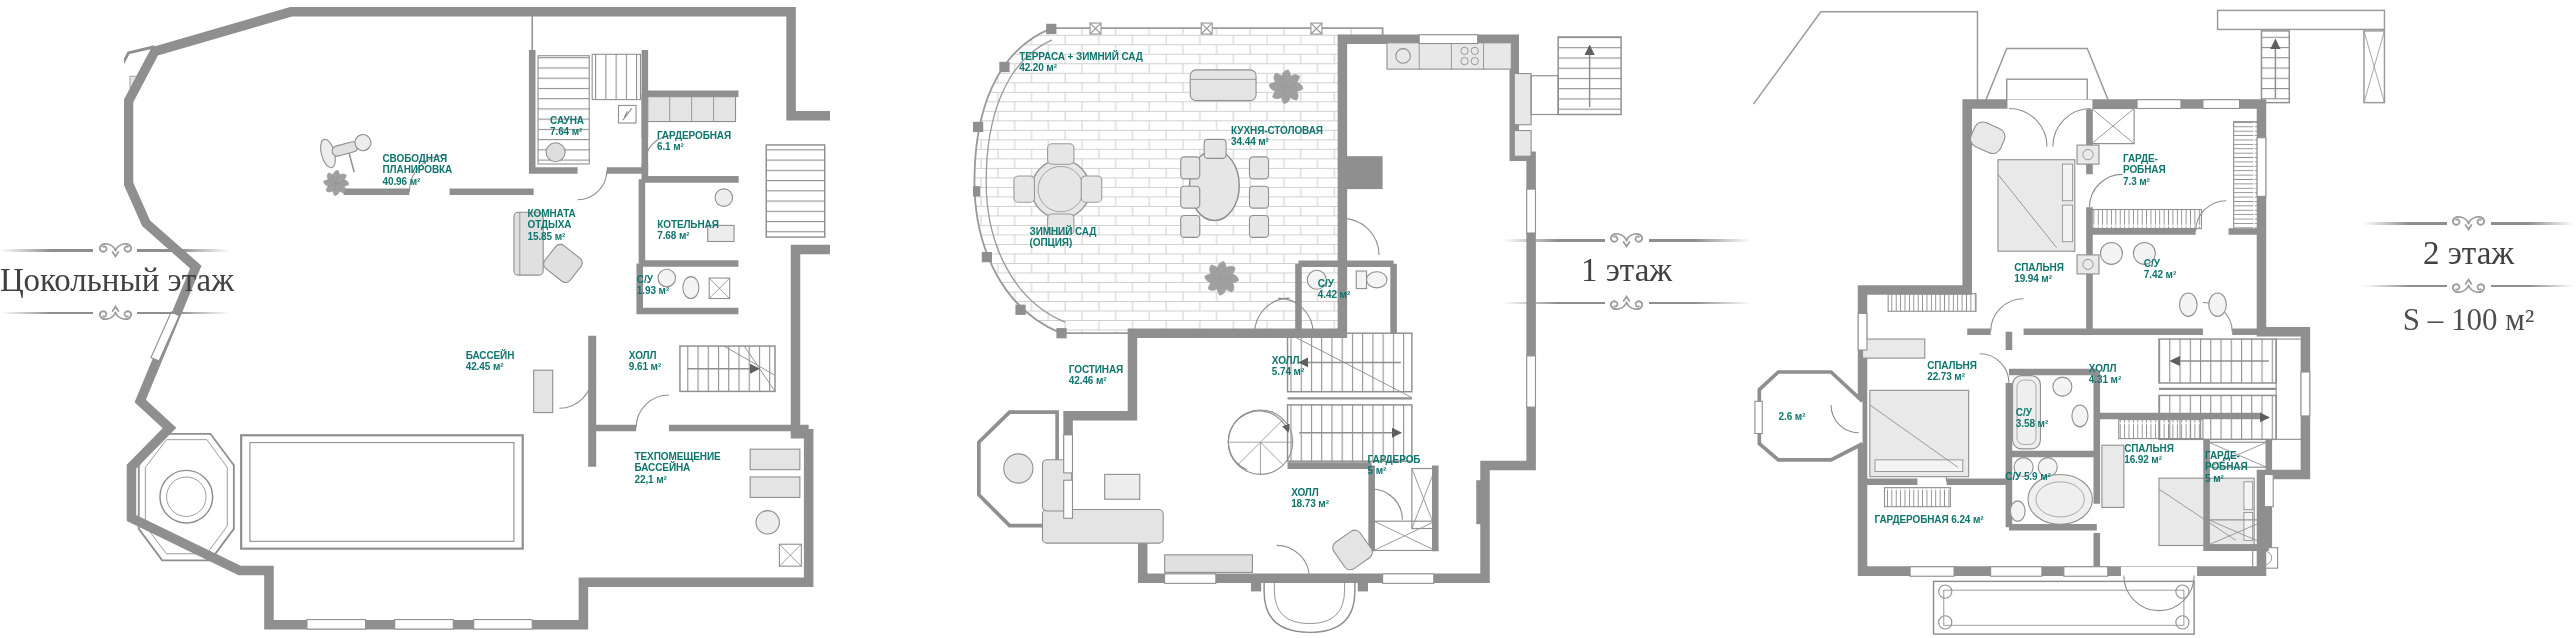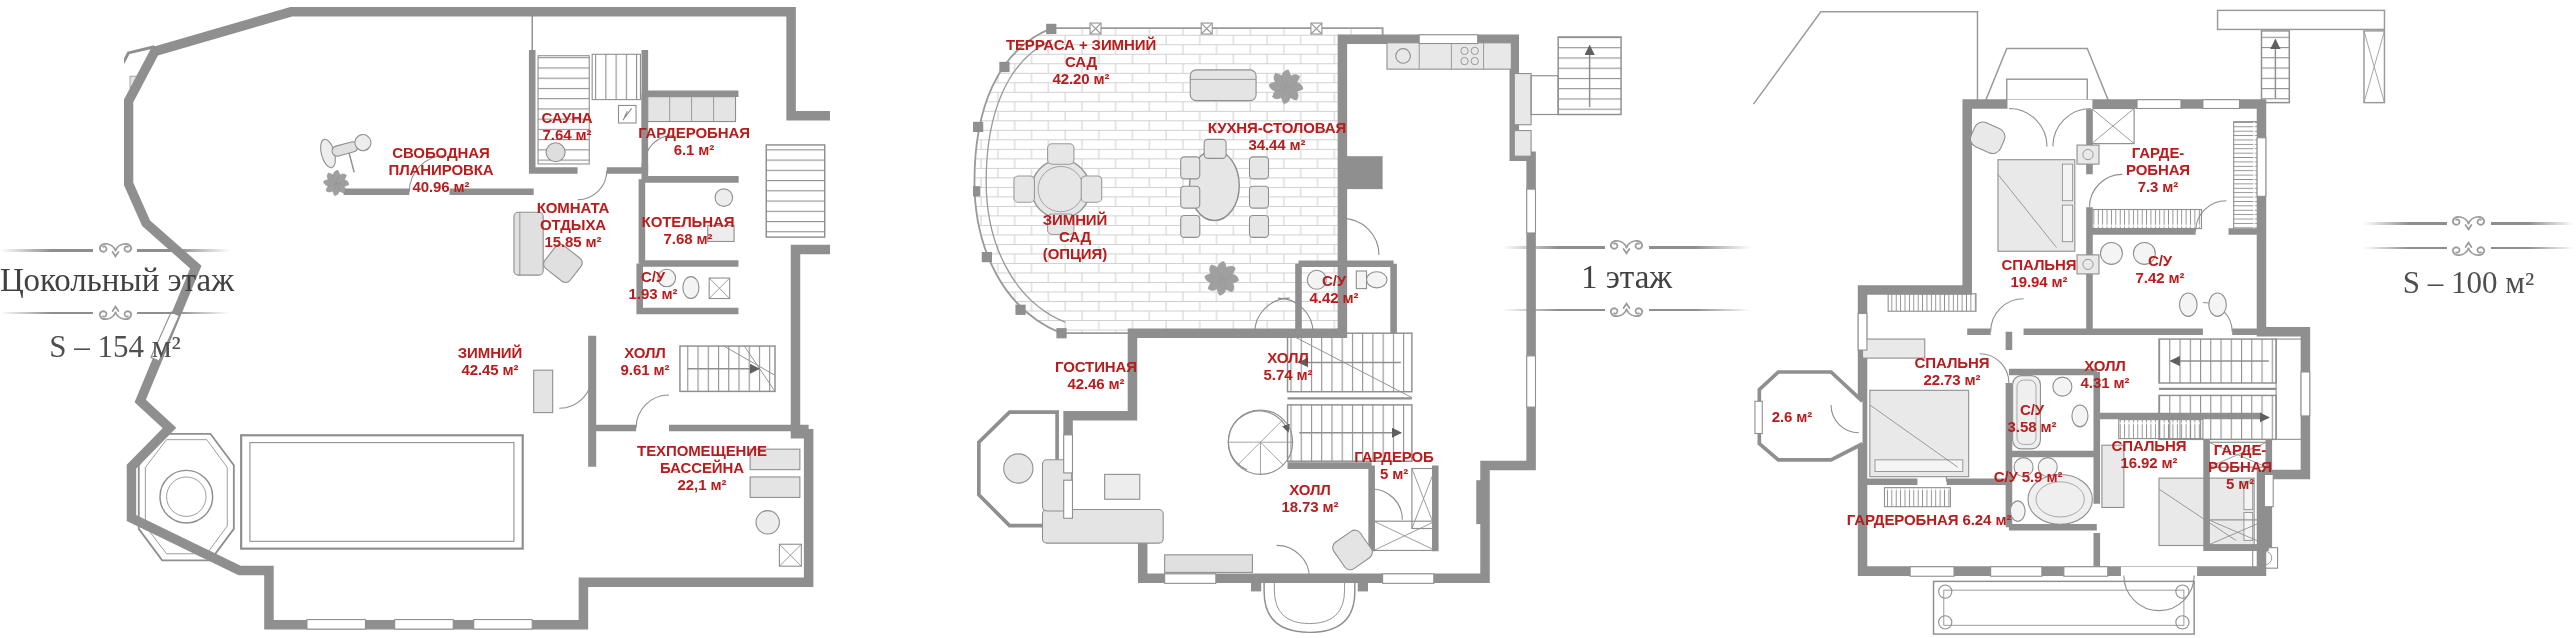--- a/index.html
+++ b/index.html
@@ -1,21 +1,21 @@
 <!DOCTYPE html>
 <html style="font-size:11.7px"><head>
 <meta charset="utf-8">
 <style>
   html,body{margin:0;padding:0;background:#fff;}
   .stage{position:relative;width:2576px;height:639px;background:#ffffff;overflow:hidden;
          font-family:"Liberation Sans",sans-serif;}
   svg.plan{position:absolute;}
   
-  .room{position:absolute;transform:translate(-50%,-50%);text-align:center;
-        font-weight:bold;font-size:15px;line-height:1.14;color:#b91c1c;
+  .room{position:absolute;transform:translate(-50%,-50%);
+        font-weight:bold;font-size:10px;line-height:1.14;color:#0f766e;
         letter-spacing:-0.1px;width:max-content;z-index:5;}
   .room .rname{display:block;}
   .room .rarea{display:block;}
   .room.inline .rname,.room.inline .rarea{display:inline;}
   
   .floor-label{position:absolute;text-align:center;z-index:6;}
   .orn{display:flex;align-items:center;height:19px;}
   .orn .seg{flex:1;height:2.2px;}
   .orn .seg.l{background:linear-gradient(to left,#8e8e8e 45%,rgba(142,142,142,0));}
   .orn .seg.r{background:linear-gradient(to right,#8e8e8e 45%,rgba(142,142,142,0));}
@@ -408,21 +408,21 @@
 </div>
 <div class="room" style="left:688px;top:230px">
   <span class="rname">КОТЕЛЬНАЯ</span>
   <span class="rarea">7.68 м²</span>
 </div>
 <div class="room" style="left:653px;top:285px">
   <span class="rname">С/У</span>
   <span class="rarea">1.93 м²</span>
 </div>
 <div class="room" style="left:490px;top:361px">
-  <span class="rname">ЗИМНИЙ</span>
+  <span class="rname">БАССЕЙН</span>
   <span class="rarea">42.45 м²</span>
 </div>
 <div class="room" style="left:645px;top:361px">
   <span class="rname">ХОЛЛ</span>
   <span class="rarea">9.61 м²</span>
 </div>
 <div class="room" style="left:702px;top:468px;max-width:135px">
   <span class="rname">ТЕХПОМЕЩЕНИЕ БАССЕЙНА</span>
   <span class="rarea">22,1 м²</span>
 </div>
@@ -522,24 +522,23 @@
     <span class="seg l"></span>
     <svg viewBox="0 0 56 26" width="41" height="19">
           <g fill="none" stroke="#9b9b9b" stroke-width="2.4" stroke-linecap="round">
             <path d="M28,13 C24,3 10,1 7,8 C5,13 11,17 15,13 C17,10 14,6 11,8"></path>
             <path d="M28,13 C32,3 46,1 49,8 C51,13 45,17 41,13 C39,10 42,6 45,8"></path>
             <path d="M24,15 L28,21 L32,15"></path>
           </g>
         </svg>
     <span class="seg r"></span>
   </div>
-  <div class="farea">S – 154 м²</div>
-</div>
-
-<div class="floor-label" style="left:1502px;top:238px;width:249px">
+</div>
+
+<div class="floor-label" style="left:1502px;top:231px;width:249px">
   <div class="orn">
     <span class="seg l"></span>
     <svg viewBox="0 0 56 26" width="41" height="19">
           <g fill="none" stroke="#9b9b9b" stroke-width="2.4" stroke-linecap="round">
             <path d="M28,13 C24,3 10,1 7,8 C5,13 11,17 15,13 C17,10 14,6 11,8"></path>
             <path d="M28,13 C32,3 46,1 49,8 C51,13 45,17 41,13 C39,10 42,6 45,8"></path>
             <path d="M24,15 L28,21 L32,15"></path>
           </g>
         </svg>
     <span class="seg r"></span>
@@ -563,20 +562,21 @@
     <span class="seg l"></span>
     <svg viewBox="0 0 56 26" width="41" height="19">
           <g fill="none" stroke="#9b9b9b" stroke-width="2.4" stroke-linecap="round">
             <path d="M28,13 C24,3 10,1 7,8 C5,13 11,17 15,13 C17,10 14,6 11,8"></path>
             <path d="M28,13 C32,3 46,1 49,8 C51,13 45,17 41,13 C39,10 42,6 45,8"></path>
             <path d="M24,15 L28,21 L32,15"></path>
           </g>
         </svg>
     <span class="seg r"></span>
   </div>
+  <div class="ftitle">2 этаж</div>
   <div class="orn flip second">
     <span class="seg l"></span>
     <svg viewBox="0 0 56 26" width="41" height="19">
           <g fill="none" stroke="#9b9b9b" stroke-width="2.4" stroke-linecap="round">
             <path d="M28,13 C24,3 10,1 7,8 C5,13 11,17 15,13 C17,10 14,6 11,8"></path>
             <path d="M28,13 C32,3 46,1 49,8 C51,13 45,17 41,13 C39,10 42,6 45,8"></path>
             <path d="M24,15 L28,21 L32,15"></path>
           </g>
         </svg>
     <span class="seg r"></span>

